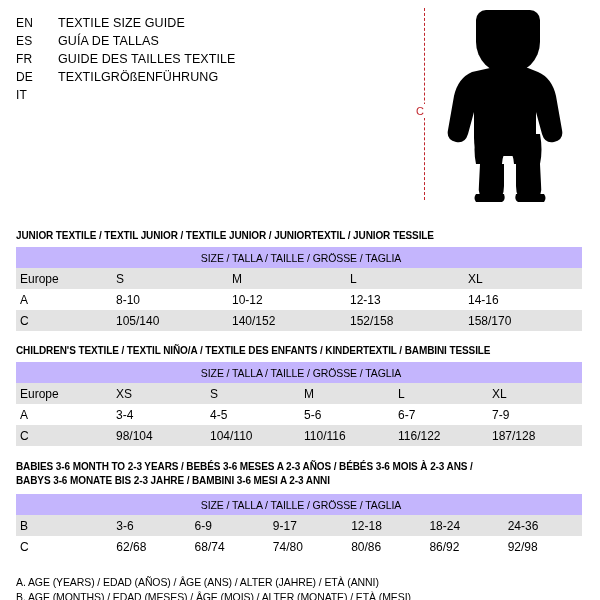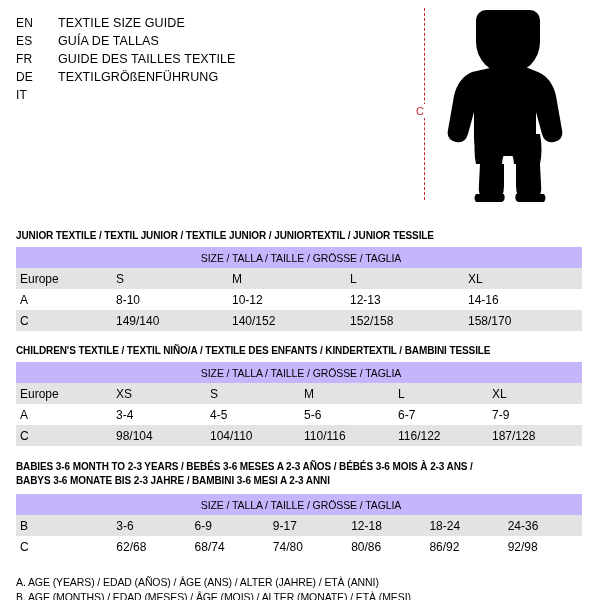--- a/index.html
+++ b/index.html
@@ -202,21 +202,21 @@
         </tr>
         <tr class="plain-row">
           <td>A</td>
           <td>8-10</td>
           <td>10-12</td>
           <td>12-13</td>
           <td>14-16</td>
         </tr>
         <tr class="alt-row">
           <td>C</td>
-          <td>149/140</td>
+          <td>105/140</td>
           <td>140/152</td>
           <td>152/158</td>
           <td>158/170</td>
         </tr>
       </tbody>
     </table>
   </div>
 
   <div class="section">
     <div class="section-title">CHILDREN'S TEXTILE / TEXTIL NIÑO/A / TEXTILE DES ENFANTS / KINDERTEXTIL / BAMBINI TESSILE</div>

